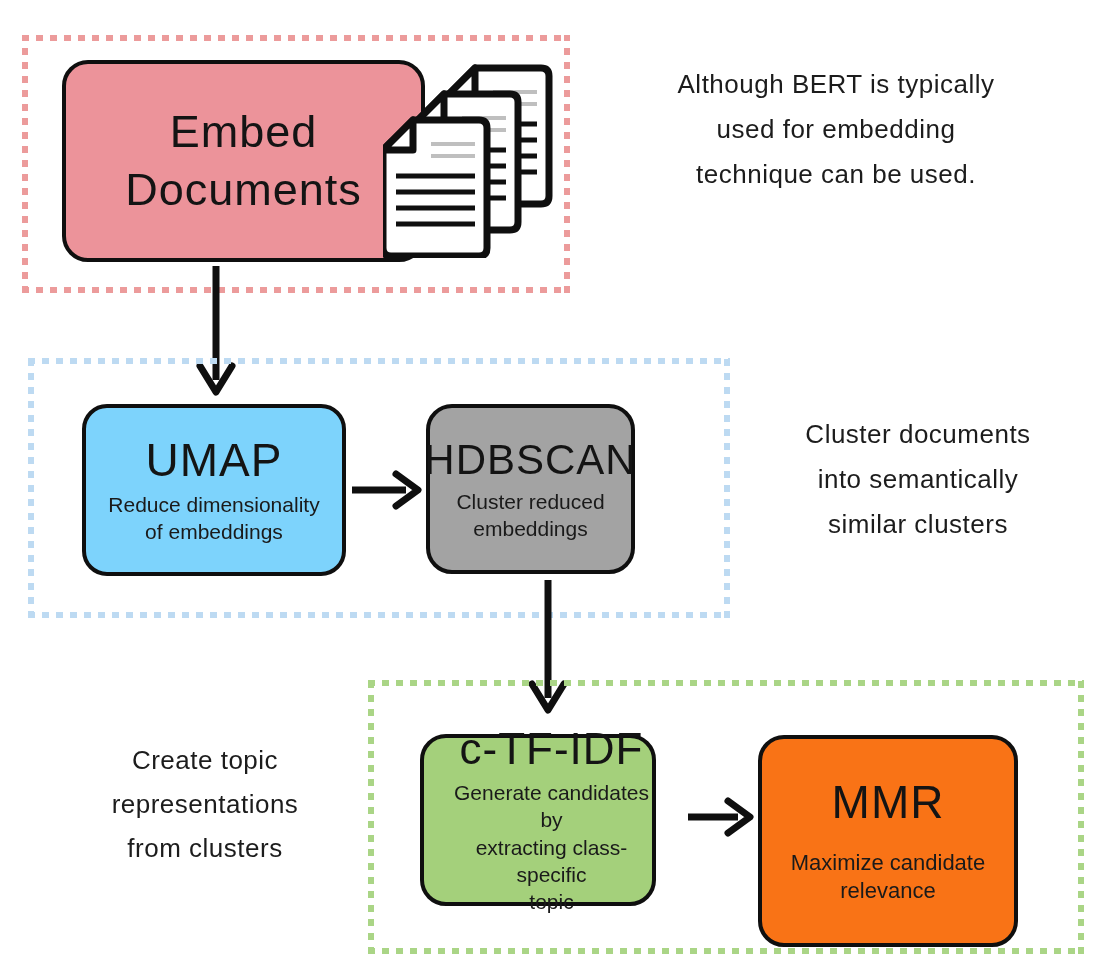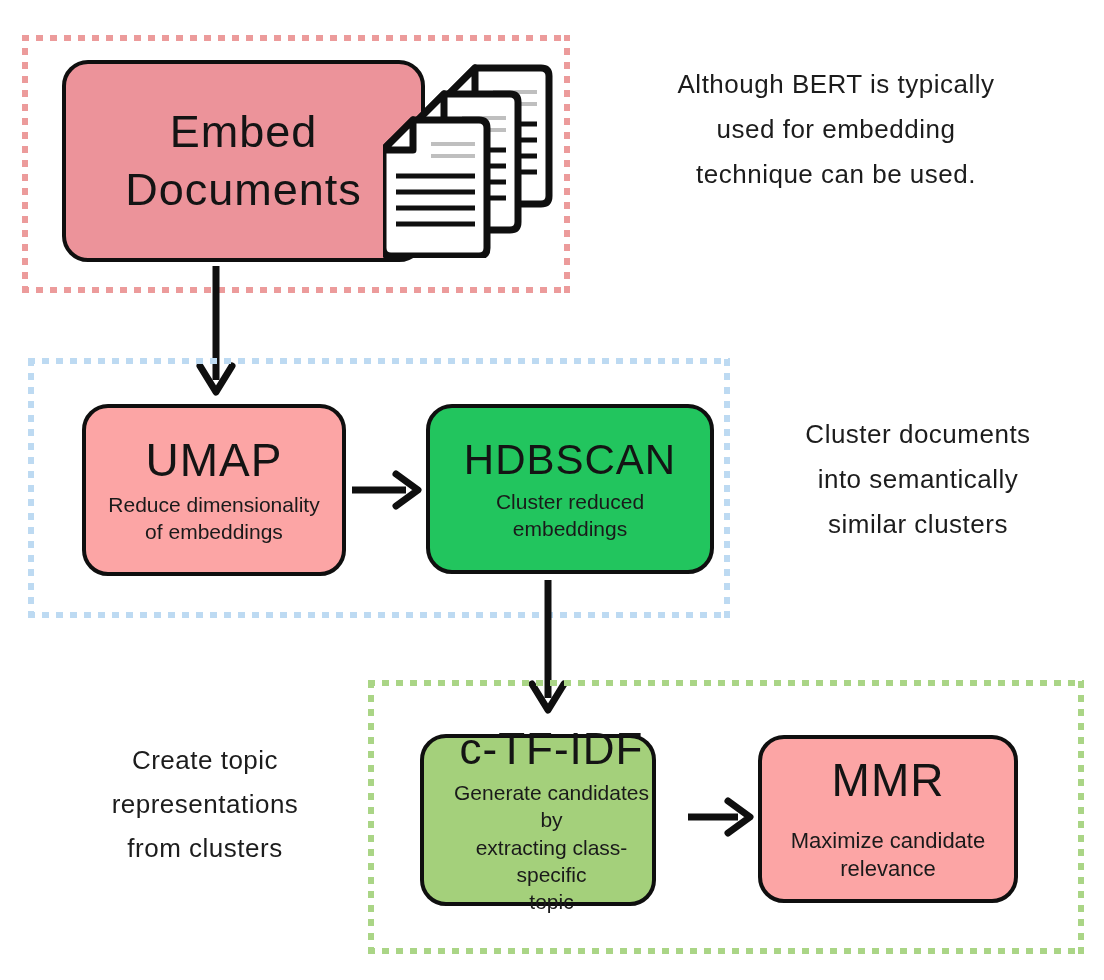--- a/index.html
+++ b/index.html
@@ -101,34 +101,34 @@
     <div>technique can be used.</div>
   </div>
 
   <svg class="abs" style="left:194px;top:266px;" width="44" height="134" viewBox="0 0 44 134">
     <line x1="22" y1="0" x2="22" y2="114" stroke="#0f0f0f" stroke-width="7"></line>
     <polyline points="6,100 22,126 38,100" fill="none" stroke="#0f0f0f" stroke-width="7" stroke-linecap="round" stroke-linejoin="round"></polyline>
   </svg>
 
   <div class="dotframe" style="--dc:#bddaf2;left:28px;top:358px;width:702px;height:260px;"></div>
 
-  <div class="node" style="left:82px;top:404px;width:264px;height:172px;background:#fca5a5;">
+  <div class="node" style="left:82px;top:404px;width:264px;height:172px;background:#7dd3fc;border-radius:25px;">
     <div class="title">UMAP</div>
     <div class="sub">
       <div>Reduce dimensionality</div>
       <div>of embeddings</div>
     </div>
   </div>
 
   <svg class="abs" style="left:352px;top:468px;" width="72" height="44" viewBox="0 0 72 44">
     <line x1="0" y1="22" x2="54" y2="22" stroke="#0f0f0f" stroke-width="7"></line>
     <polyline points="44,6 66,22 44,38" fill="none" stroke="#0f0f0f" stroke-width="7" stroke-linecap="round" stroke-linejoin="round"></polyline>
   </svg>
 
-  <div class="node" style="left:426px;top:404px;width:288px;height:170px;background:#22c55e;">
+  <div class="node" style="left:426px;top:404px;width:209px;height:170px;background:#a3a3a3;">
     <div class="title" style="font-size:42px;">HDBSCAN</div>
     <div class="sub">
       <div>Cluster reduced</div>
       <div>embeddings</div>
     </div>
   </div>
 
   <div class="caption" style="left:748px;top:412px;width:340px;">
     <div>Cluster documents</div>
     <div>into semantically</div>
@@ -155,21 +155,21 @@
       <div>extracting class-specific</div>
       <div>topic</div>
     </div>
   </div>
 
   <svg class="abs" style="left:688px;top:795px;" width="68" height="44" viewBox="0 0 68 44">
     <line x1="0" y1="22" x2="50" y2="22" stroke="#0f0f0f" stroke-width="7"></line>
     <polyline points="40,6 62,22 40,38" fill="none" stroke="#0f0f0f" stroke-width="7" stroke-linecap="round" stroke-linejoin="round"></polyline>
   </svg>
 
-  <div class="node" style="left:758px;top:735px;width:260px;height:168px;background:#fca5a5;">
+  <div class="node" style="left:758px;top:735px;width:260px;height:212px;background:#f97316;">
     <div class="title">MMR</div>
     <div class="sub" style="font-size:22px;margin-top:20px;">
       <div>Maximize candidate</div>
       <div>relevance</div>
     </div>
   </div>
 
 </div>
 
 </body></html>

